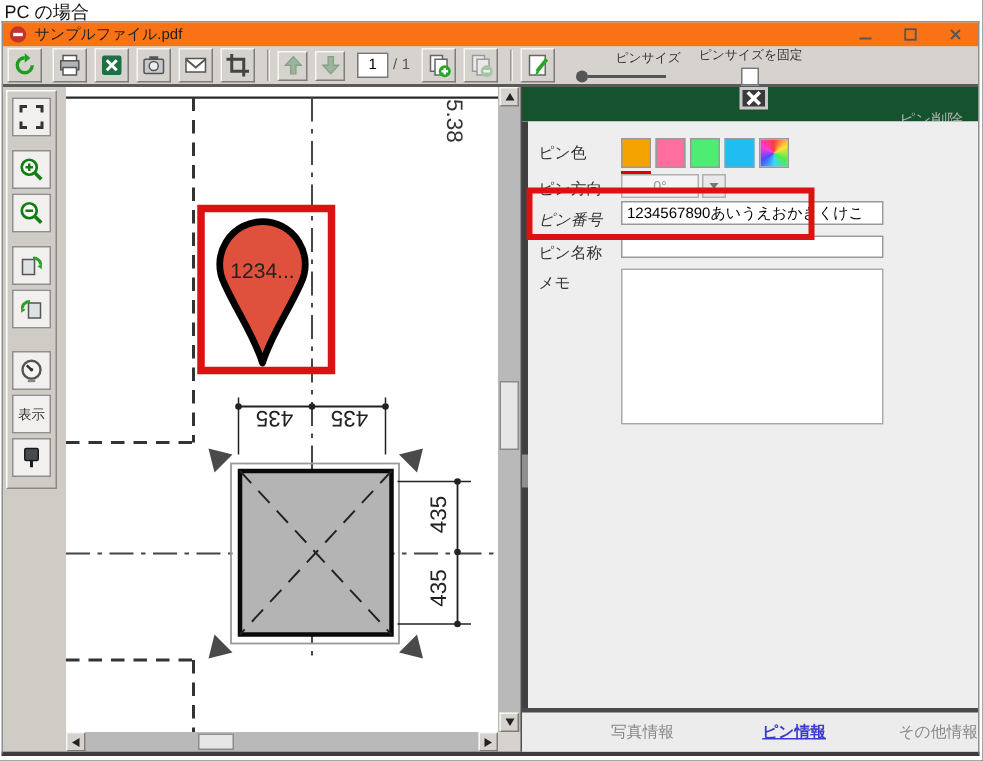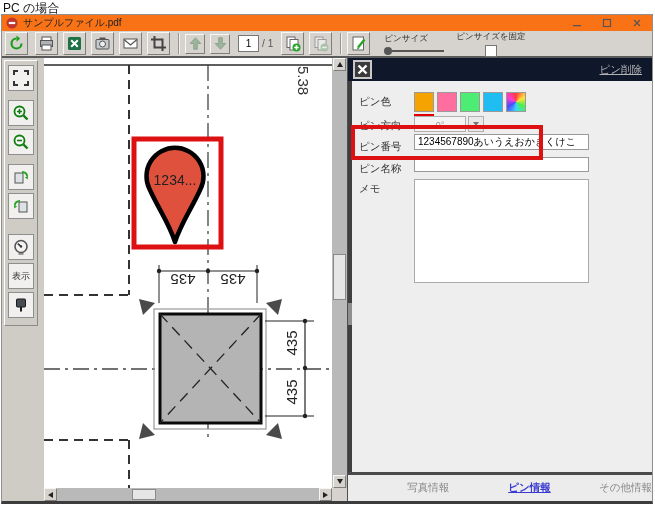--- a/index.html
+++ b/index.html
@@ -23,21 +23,21 @@
            border-bottom:2px solid #5a5a5a;display:flex;align-items:center;}
   .tb-btn{width:23px;height:23px;display:flex;align-items:center;justify-content:center;
           background:#d6d3ce;border:1px solid;border-color:#f7f6f3 #7f7d78 #7f7d78 #f7f6f3;
           box-sizing:border-box;margin-left:5px;}
   .tb-btn.small{width:20px;height:20px;}
   .tb-sep{width:1px;height:21px;background:#97948e;border-right:1px solid #f2f1ee;margin-left:8px;}
   .page-input{width:19px;height:15px;margin-left:8px;border:1px solid #777;font-size:10px;
               text-align:center;padding:0;background:#fff;}
   .page-frac{font-size:10px;color:#555;margin-left:3px;}
   .pinsize-group{display:flex;flex-direction:column;margin-left:14px;align-items:flex-start;}
-  .pinsize-label{font-size:8.5px;color:#333;margin-left:0;}
+  .pinsize-label{font-size:8.5px;color:#333;margin-left:26px;}
   .slider-row{display:flex;align-items:center;margin-top:2px;}
   .slider-thumb{width:8px;height:8px;border-radius:50%;background:#555;}
   .slider-track{width:52px;height:2px;background:#555;}
   .pinfix-group{display:flex;flex-direction:column;align-items:center;margin-left:12px;}
   .pinfix-label{font-size:8.5px;color:#333;}
   .checkbox{width:10px;height:10px;background:#fff;border:1px solid #777;margin-top:2px;}
 
   
   .content{position:absolute;left:0;top:43px;right:0;bottom:0;background:#4f4f4f;}
 
@@ -64,21 +64,21 @@
   .hthumb{position:absolute;left:88px;top:1px;width:24px;height:11px;background:#e6e6e6;border:1px solid #8a8a8a;box-sizing:border-box;}
   .vscroll .sbtn.bottom{position:absolute;bottom:0;left:0;}
   .hscroll .sbtn.right{position:absolute;right:0;top:0;}
   .tri-up{width:0;height:0;border-left:3.5px solid transparent;border-right:3.5px solid transparent;border-bottom:5px solid #222;}
   .tri-down{width:0;height:0;border-left:3.5px solid transparent;border-right:3.5px solid transparent;border-top:5px solid #222;}
   .tri-left{width:0;height:0;border-top:3.5px solid transparent;border-bottom:3.5px solid transparent;border-right:5px solid #222;}
   .tri-right{width:0;height:0;border-top:3.5px solid transparent;border-bottom:3.5px solid transparent;border-left:5px solid #222;}
 
   
   .panel{position:absolute;left:346px;top:0;width:304px;bottom:0;background:#efeeee;}
-  .panel-header{position:absolute;left:0;top:0;right:0;height:23px;background:#0f172a;display:flex;align-items:center;}
+  .panel-header{position:absolute;left:0;top:0;right:0;height:23px;background:#14532d;display:flex;align-items:center;flex-direction:column;}
   .panel-close{width:19px;height:19px;margin-left:5px;background:#3a3a3a;border:2px solid #c9c9c9;
                box-sizing:border-box;display:flex;align-items:center;justify-content:center;}
   .delete-link{margin-left:auto;margin-right:10px;font-size:10.5px;color:#b3b3b3;text-decoration:underline;cursor:pointer;}
   .panel-body{position:absolute;left:0;top:23px;right:0;bottom:26px;background:#efeeee;}
   .panel-scroll{position:absolute;left:0;top:0;width:4px;bottom:0;background:#3f3f3f;}
   .panel-scroll-thumb{position:absolute;left:0;top:222px;width:4px;height:22px;background:#8f8f8f;}
   .f-label{position:absolute;left:11px;font-size:10.5px;color:#333;}
   .swatch-row{position:absolute;left:66px;top:11px;display:flex;}
   .swatch{width:20px;height:20px;border:1px solid #9a9a9a;box-sizing:border-box;margin-right:3px;}
   .swatch.rainbow{background:conic-gradient(#ff3b3b,#ffe13b,#4bf04b,#3bd6ff,#4b4bff,#ff3bd6,#ff3b3b);}
@@ -379,21 +379,21 @@
         <div class="swatch-underline"></div>
 
         <span class="f-label" style="top:38px;">ピン方向</span>
         <div class="dropdown">
           <div class="dd-value">0°</div>
           <div class="dd-arrow">
             <div class="dd-caret"></div>
           </div>
         </div>
 
-        <span class="f-label" style="top:59px;">ピン番号</span>
+        <span class="f-label" style="top:59px;font-style:italic;">ピン番号</span>
         <input class="txt-input" style="top: 53px;" value="1234567890あいうえおかきくけこ">
         <div class="annotation-box annot-number" style="border-color: rgb(221, 17, 17);"></div>
 
         <span class="f-label" style="top:81px;">ピン名称</span>
         <input class="txt-input" style="top: 76px; height: 15px;" value="">
 
         <span class="f-label" style="top:101px;">メモ</span>
         <textarea class="memo-area" style=""></textarea>
       </div>
 

